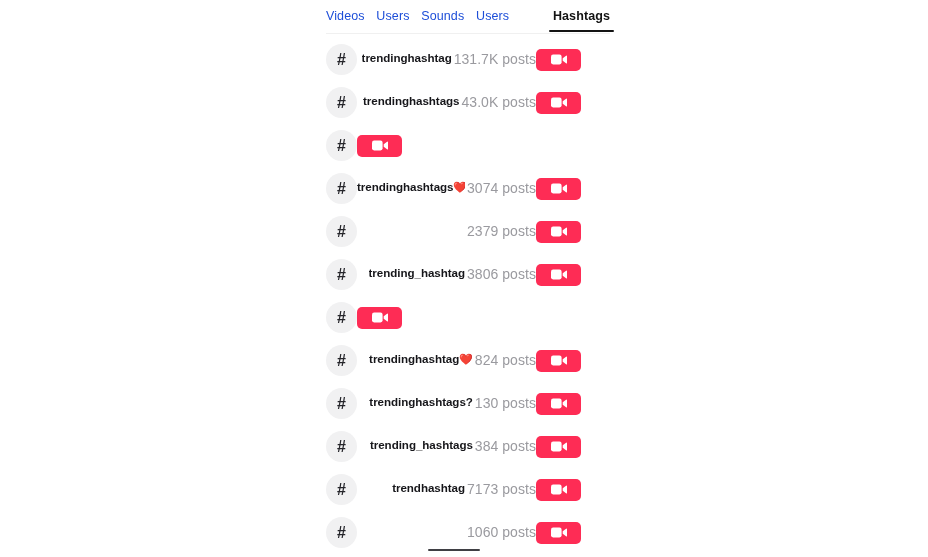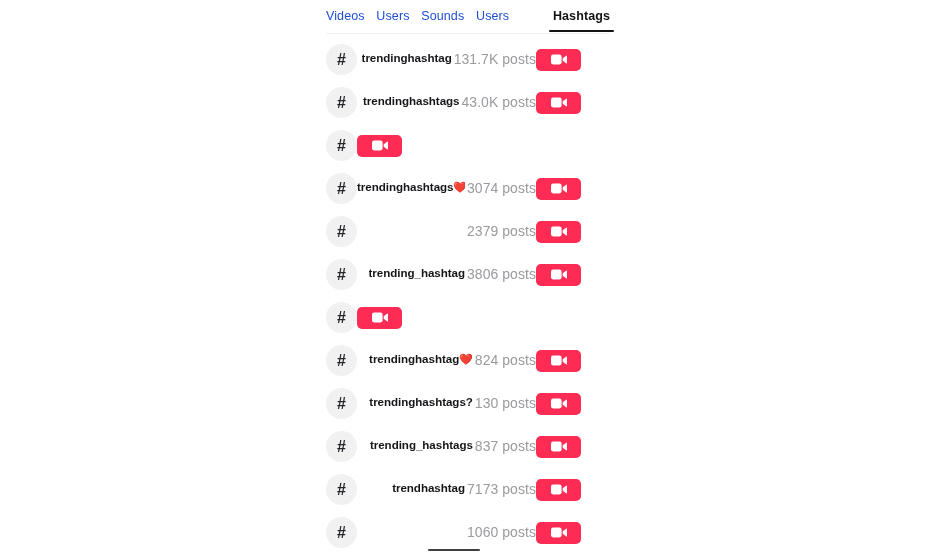--- a/index.html
+++ b/index.html
@@ -292,21 +292,21 @@
               <rect x="0" y="0.6" width="10.6" height="9.8" rx="2.1" fill="#ffffff"></rect>
               <path d="M11.7 4.2 L15.4 1.5 A0.7 0.7 0 0 1 16 2.1 L16 8.9 A0.7 0.7 0 0 1 15.4 9.5 L11.7 6.8 Z" fill="#ffffff"></path>
             </svg>
           </span>
         </button>
       </div>
       <div class="row">
         <div class="avatar">#</div>
         <div class="meta">
           <div class="title"><span>trending_hashtags</span></div>
-          <div class="subtitle">837 posts</div>
+          <div class="subtitle">384 posts</div>
         </div>
         <button class="cta">
           <span>
             <svg width="16" height="11" viewBox="0 0 16 11">
               <rect x="0" y="0.6" width="10.6" height="9.8" rx="2.1" fill="#ffffff"></rect>
               <path d="M11.7 4.2 L15.4 1.5 A0.7 0.7 0 0 1 16 2.1 L16 8.9 A0.7 0.7 0 0 1 15.4 9.5 L11.7 6.8 Z" fill="#ffffff"></path>
             </svg>
           </span>
         </button>
       </div>

